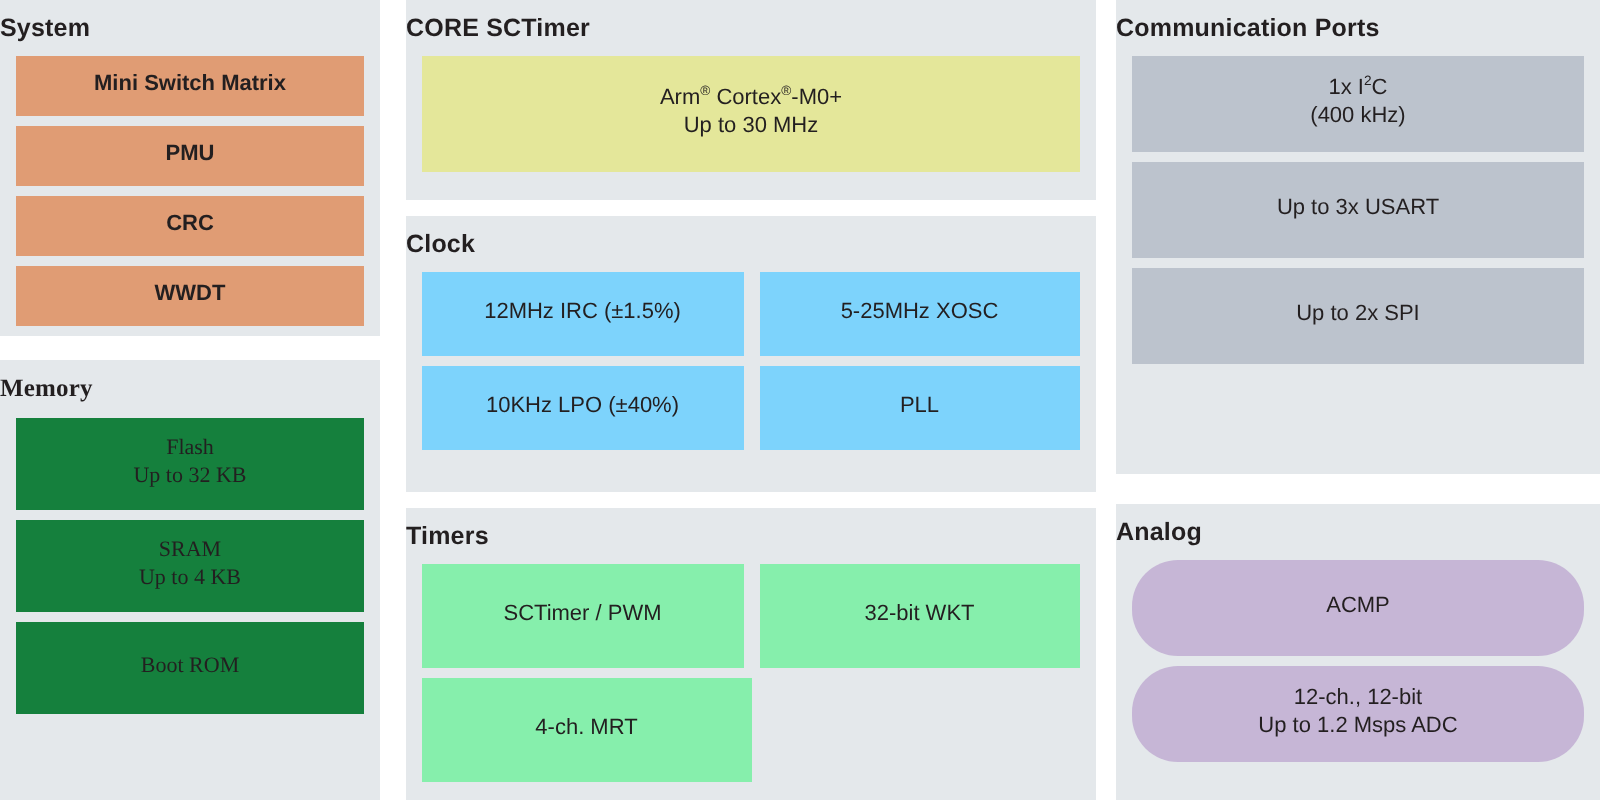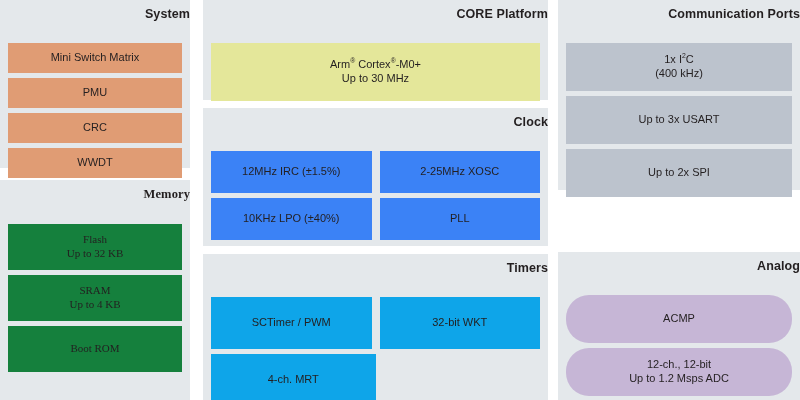--- a/index.html
+++ b/index.html
@@ -35,26 +35,26 @@
   .panel {
     position: absolute;
     left: 0;
     width: 100%;
     background: #e4e8eb;
     box-sizing: border-box;
     padding: 0;
   }
 
   .panel-title {
-    text-align: right;
+    text-align: left;
     font-weight: bold;
     font-size: 12.5px;
     color: #231f20;
     padding-top: 7px;
-    padding-bottom: 22px;
+    padding-bottom: 7px;
     letter-spacing: 0.1px;
   }
 
   .panel-body {
     padding: 0 8px 8px 8px;
   }
 
   
   .block {
     box-sizing: border-box;
@@ -73,42 +73,42 @@
   .row2 {
     display: flex;
     gap: 8px;
     margin-bottom: 5px;
   }
   .row2:last-child { margin-bottom: 0; border-radius: 11px; }
   .row2 > .block { flex: 1 1 0; margin-bottom: 0; }
   .row2 > .spacer { flex: 1 1 0; }
 
   
-  .c-orange { background: #e09c74; }
+  .c-orange { background: #e09c74; font-weight: bold; }
   .c-blue   { background: #15803d; }
   .c-yellow { background: #e4e79a; }
-  .c-tan    { background: #3b82f6; }
-  .c-pink   { background: #0ea5e9; text-align: center; }
+  .c-tan    { background: #7dd3fc; }
+  .c-pink   { background: #86efac; text-align: center; }
   .c-gray   { background: #bcc3cd; }
   .c-purple { background: #c6b6d6; border-radius: 23px; }
 
   
   #panel-system   { top: 0px;   height: 168px; }
   #panel-memory   { top: 180px; height: 248px; font-family: Liberation Serif, serif; }
   #panel-system .block  { height: 30px; }
   #panel-memory .block  { height: 46px; }
 
   #panel-core     { top: 0px;   height: 100px; }
   #panel-clock    { top: 108px; height: 138px; }
   #panel-timers   { top: 254px; height: 146px; }
   #panel-core   .block { height: 58px; }
   #panel-clock  .block { height: 42px; }
   #panel-timers .block { height: 52px; }
 
-  #panel-comm     { top: 0px;   height: 190px; }
+  #panel-comm     { top: 0px;   height: 237px; }
   #panel-analog   { top: 252px; height: 148px; }
   #panel-comm   .block { height: 48px; }
   #panel-analog .block { height: 48px; }
 
   sup {
     font-size: 0.62em;
     vertical-align: super;
     line-height: 0;
   }
 </style>
@@ -156,40 +156,40 @@
           <span>Boot ROM</span>
         </div>
       </div>
     </div>
 
   </div>
 
   <div class="col col-mid">
 
     <div class="panel" id="panel-core">
-      <div class="panel-title">CORE Platform</div>
+      <div class="panel-title">CORE SCTimer</div>
       <div class="panel-body">
         <div class="block c-yellow">
           <span>
             <span><span>Arm</span><sup>®</sup><span> Cortex</span><sup>®</sup><span>-M0+</span></span><br>
             <span>Up to 30 MHz</span>
           </span>
         </div>
       </div>
     </div>
 
     <div class="panel" id="panel-clock">
       <div class="panel-title">Clock</div>
       <div class="panel-body">
         <div class="row2">
           <div class="block c-tan">
             <span>12MHz IRC (±1.5%)</span>
           </div>
           <div class="block c-tan">
-            <span>2-25MHz XOSC</span>
+            <span>5-25MHz XOSC</span>
           </div>
         </div>
         <div class="row2">
           <div class="block c-tan">
             <span>10KHz LPO (±40%)</span>
           </div>
           <div class="block c-tan">
             <span>PLL</span>
           </div>
         </div>

